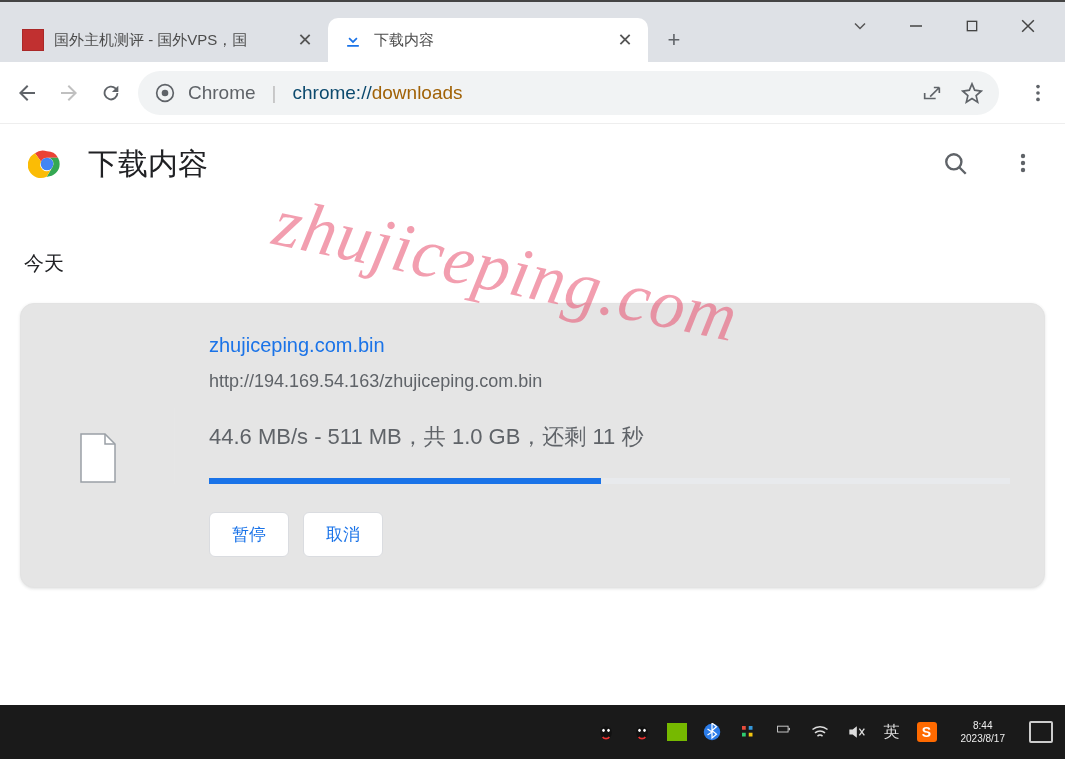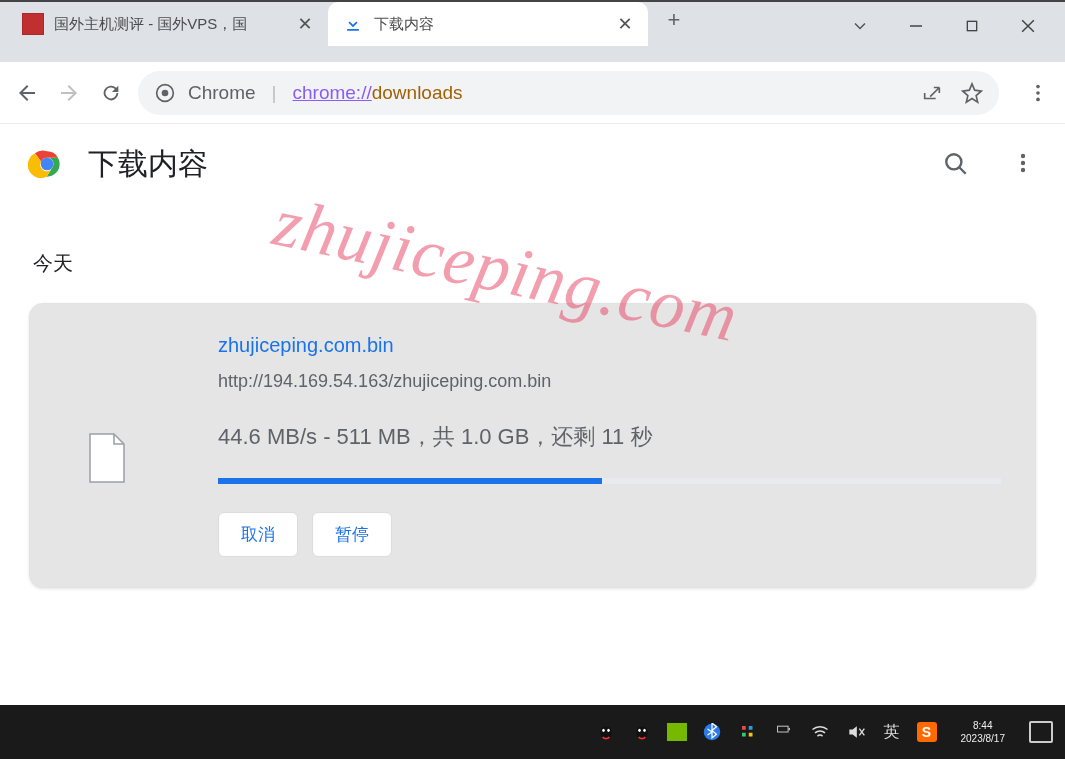--- a/index.html
+++ b/index.html
@@ -26,21 +26,21 @@
       z-index: 100;
       font-family: "Segoe Script", "Comic Sans MS", cursive;
       letter-spacing: 1px;
     }
 
     
     .tab-strip {
       height: 62px;
       background: #dee1e6;
       display: flex;
-      align-items: flex-start;
+      align-items: flex-end;
       padding: 0 8px;
       position: relative;
       border-top: 2px solid #444;
     }
     .tab {
       height: 44px;
       width: 320px;
       display: flex;
       align-items: center;
       padding: 0 14px;
@@ -129,21 +129,21 @@
       gap: 12px;
       font-size: 19px;
       color: #5f6368;
     }
     .omnibox .chrome-badge {
       width: 22px; height: 22px;
       display: flex; align-items: center; justify-content: center;
     }
     .omnibox .product { color: #5f6368; }
     .omnibox .bar { color: #bdbdbd; margin: 0 4px; }
-    .omnibox .url-pfx { color: #8b5cf6; text-decoration: underline; }
+    .omnibox .url-pfx { color: #0c4a6e; }
     .omnibox .url-bold { color: #a16207; }
     .omnibox-actions {
       margin-left: auto;
       display: flex;
       gap: 18px;
       align-items: center;
     }
     .omnibox-actions .ic {
       width: 22px; height: 22px;
       color: #5f6368;
@@ -168,21 +168,21 @@
     }
     .dl-head-act {
       width: 26px; height: 26px;
       color: #5f6368;
       cursor: pointer;
       margin-left: 20px;
     }
 
     
     .content {
-      padding: 20px 29px;
+      padding: 20px 20px;
     }
     .date-section {
       font-size: 20px;
       color: #202124;
       margin: 26px 0 26px 4px;
     }
     .dl-card {
       background: #e5e5e5;
       border: 1px solid #e3e3e3;
       border-radius: 14px;
@@ -427,22 +427,22 @@
       </div>
     </div>
     <div class="dl-body">
       <div class="dl-name">zhujiceping.com.bin</div>
       <div class="dl-url">http://194.169.54.163/zhujiceping.com.bin</div>
       <div class="dl-status">44.6 MB/s - 511 MB，共 1.0 GB，还剩 11 秒</div>
       <div class="progress">
         <div class="progress-fill" style="width: 49%;"></div>
       </div>
       <div class="dl-actions">
+        <button class="dl-btn">暂停</button>
         <button class="dl-btn">取消</button>
-        <button class="dl-btn">暂停</button>
       </div>
     </div>
   </div>
 </div>
 
 <div class="taskbar">
   <div class="tray">
     <div class="tray-icon">
       <svg viewBox="0 0 24 24" width="20" height="20">
           <ellipse cx="12" cy="13" rx="7" ry="8" fill="#111"></ellipse>

